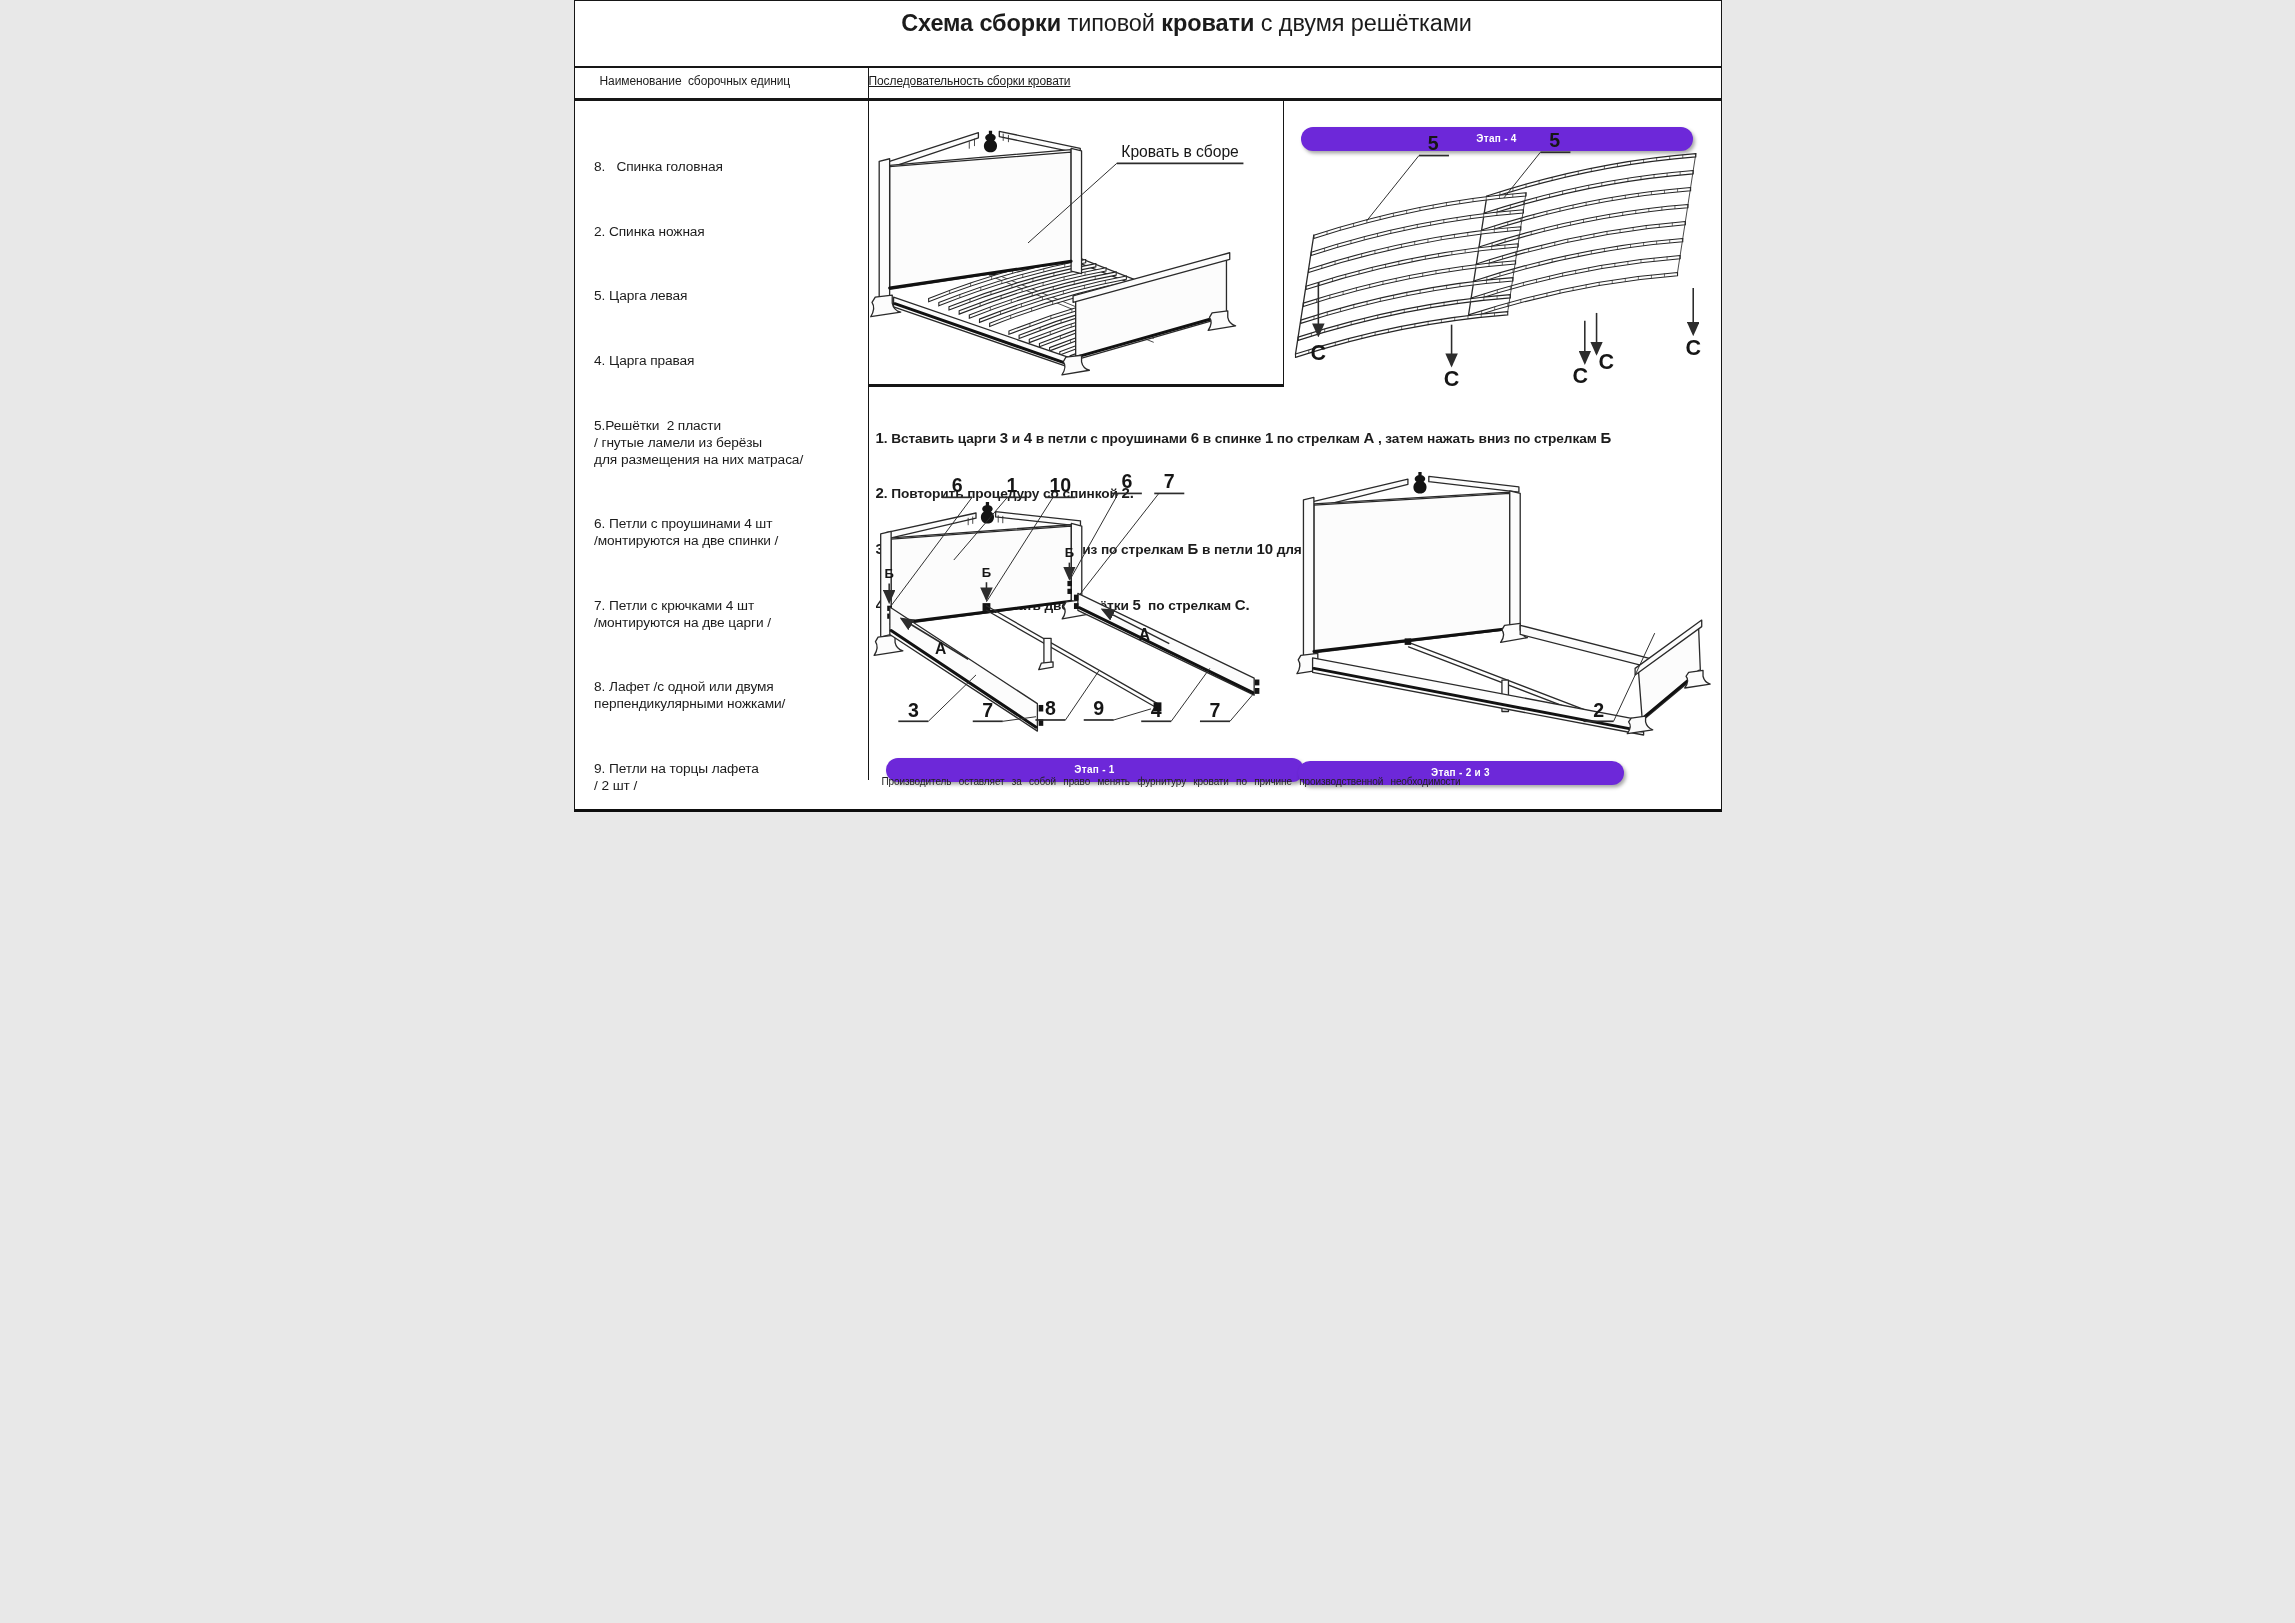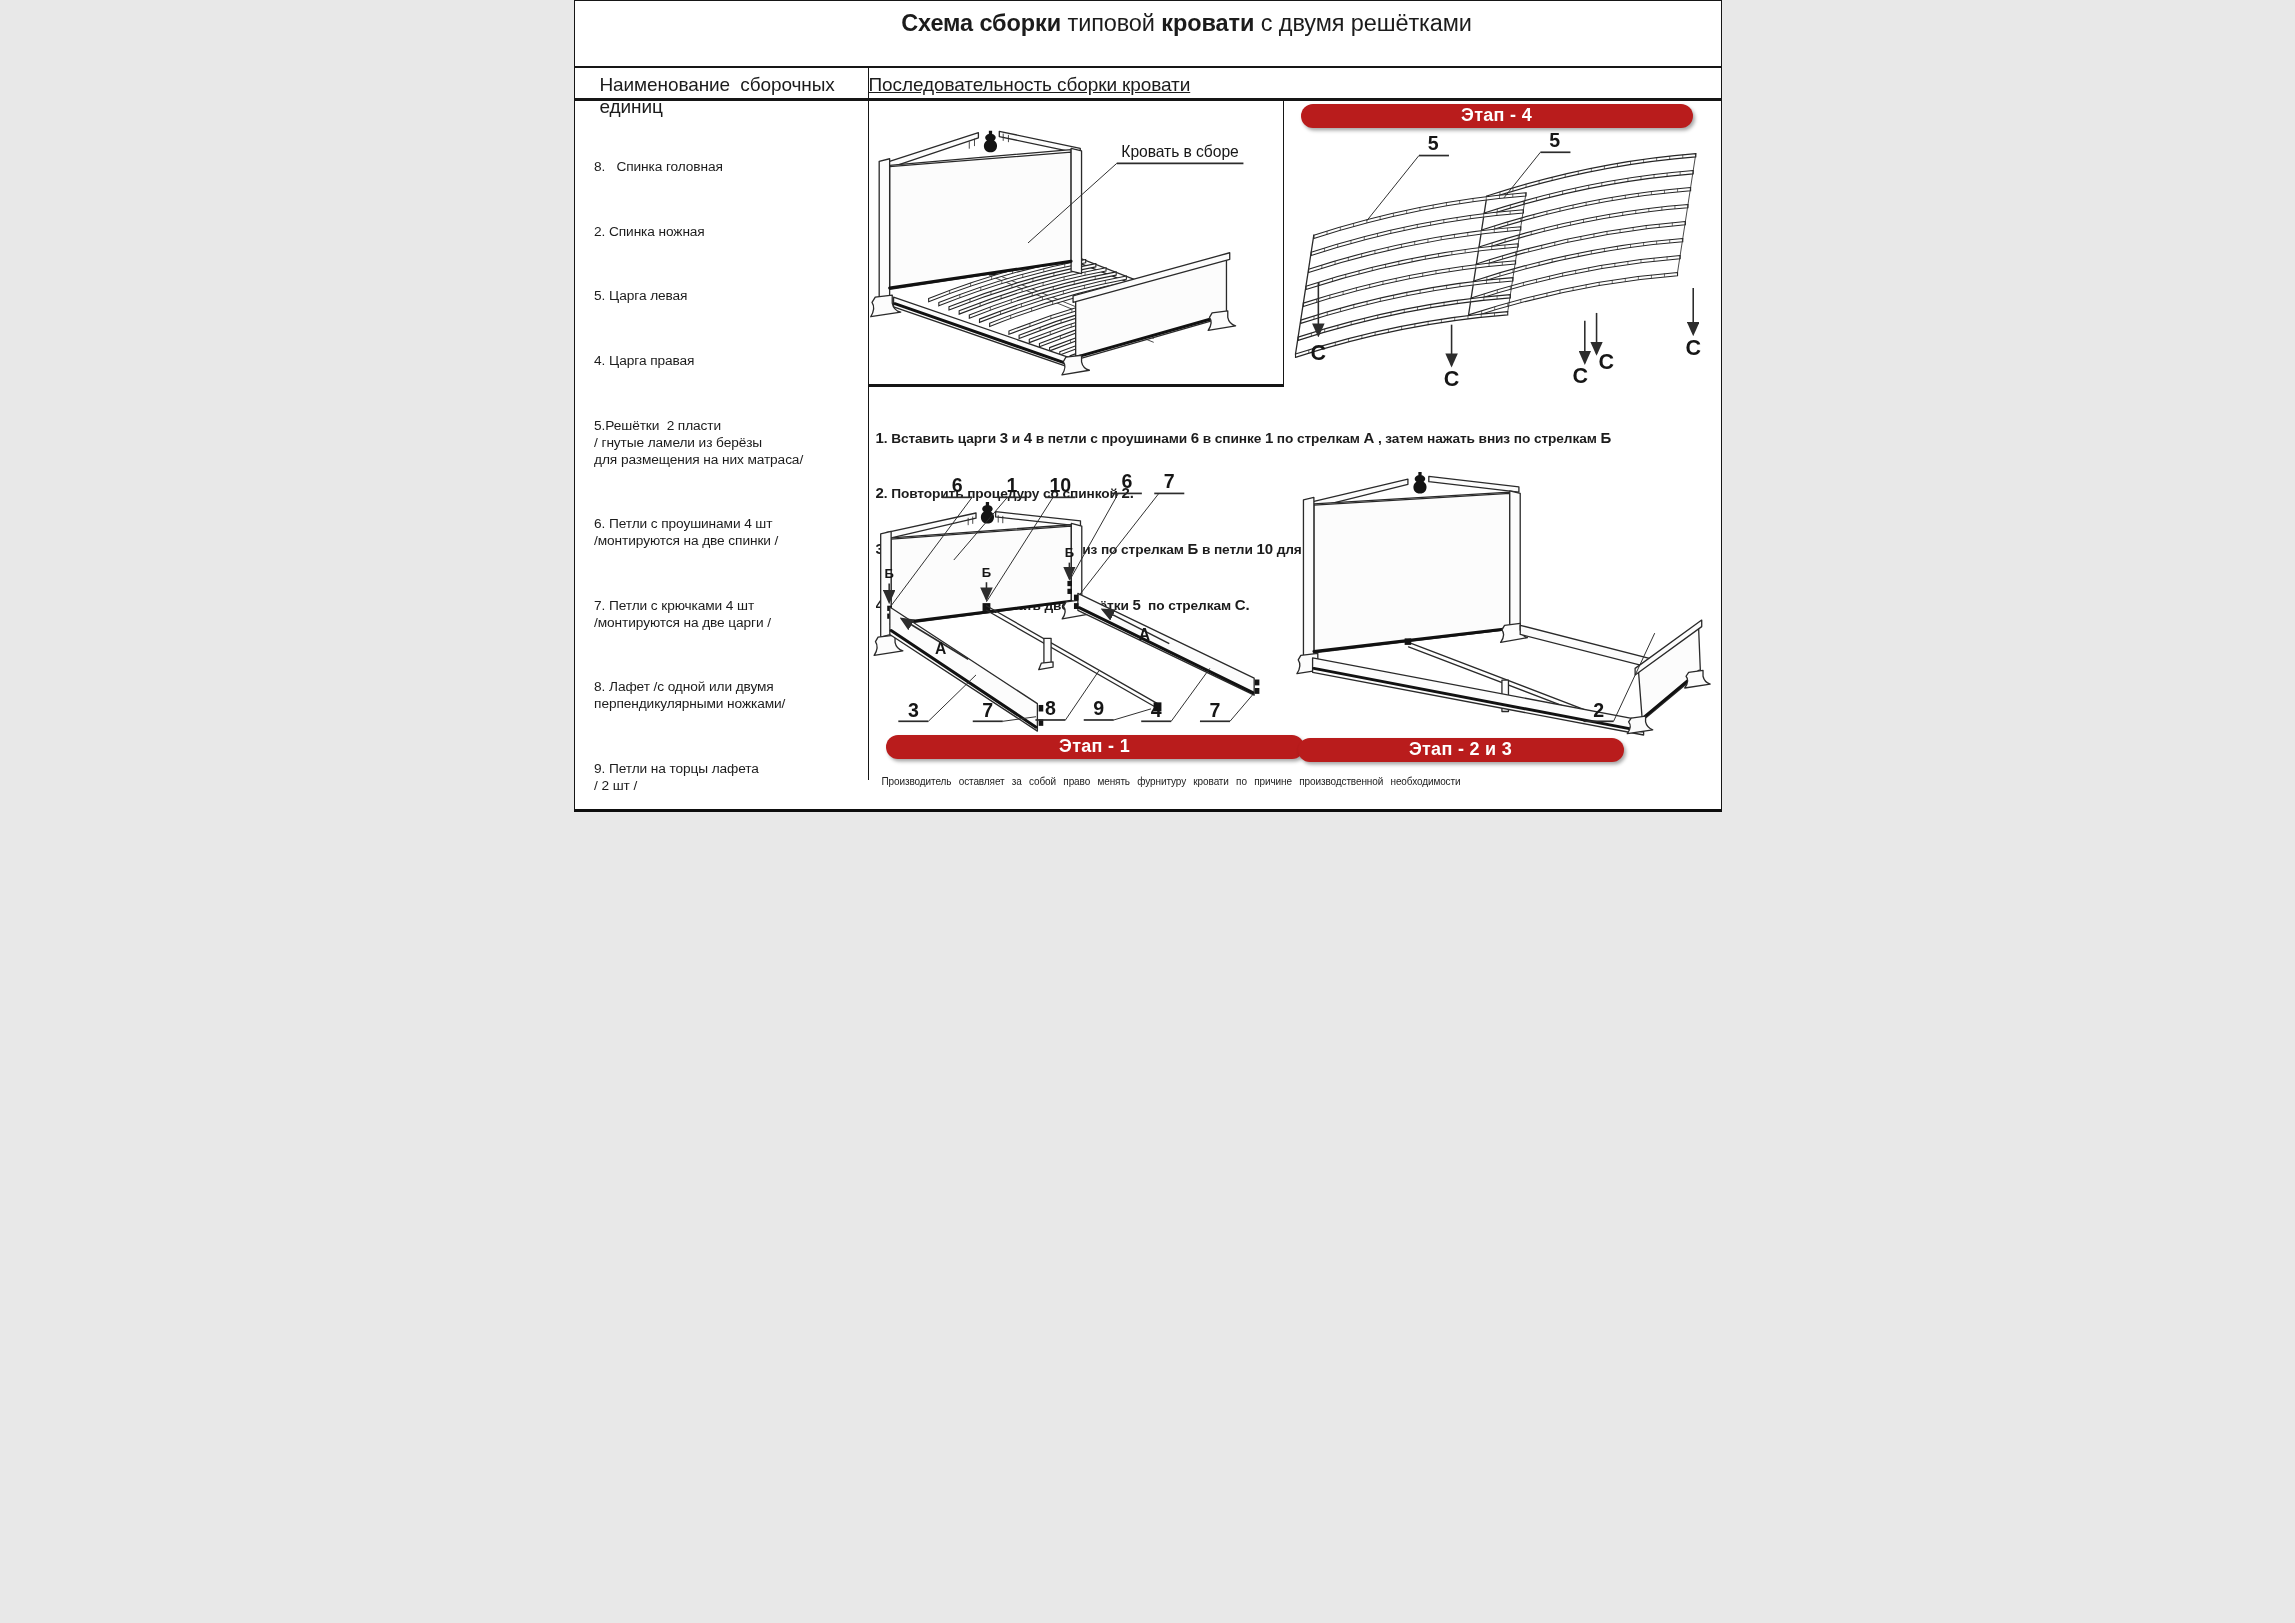--- a/index.html
+++ b/index.html
@@ -3,29 +3,29 @@
 <meta charset="utf-8">
 <style>
   html,body{margin:0;padding:0;background:#e8e8e8;}
   body{font-family:"Liberation Sans",sans-serif;color:#1c1c1c;letter-spacing:-0.1px;}
   .page{position:relative;width:1148px;height:812px;margin:0 auto;background:#ffffff;
         border:1.3px solid #161616;border-bottom:3.3px solid #0e0e0e;box-sizing:border-box;overflow:hidden;}
   .abs{position:absolute;}
   .title{top:9.2px;left:78px;right:0;text-align:center;font-size:23.5px;white-space:pre-wrap;}
   .title b{font-weight:bold;}
   .rule{background:#161616;}
-  .hcell{font-size:19px;white-space:pre-wrap;}
+  .hcell{font-size:12px;white-space:pre-wrap;}
   .plist{left:19.6px;top:124px;width:265px;font-size:13.7px;line-height:1.24;white-space:pre-wrap;}
   .plist .pitem{margin-bottom:13.7px;}
   .instr{left:301px;top:391px;width:846px;font-size:13.7px;line-height:18.3px;white-space:pre-wrap;}
   .instr .iline{white-space:pre;overflow:hidden;font-weight:bold;}
   .instr b{font-size:15px;}
-  .pill{background:#b91c1c;color:#fff;border-radius:12.4px;text-align:center;
-        font-size:18px;font-weight:bold;line-height:23.5px;height:23.5px;
-        box-shadow:2px 2.6px 3.9px rgba(0,0,0,0.35);letter-spacing:0.3px;}
+  .pill{background:#6d28d9;color:#fff;border-radius:12.4px;text-align:center;
+        font-size:10px;font-weight:bold;line-height:23.5px;height:23.5px;
+        box-shadow:2px 2.6px 3.9px rgba(0,0,0,0.35);letter-spacing:0.3px;margin-top:23px;}
   .footer{left:307px;top:775px;width:835px;font-size:10px;word-spacing:4.6px;color:#222;}
   svg{position:absolute;overflow:visible;}
   svg text{font-family:"Liberation Sans",sans-serif;fill:#161616;}
   .pnl{fill:#fcfcfc;stroke:#2a2a2a;stroke-width:2;stroke-linejoin:round;}
   .ln{stroke:#2a2a2a;stroke-width:2;fill:none;stroke-linecap:round;}
   .thin{stroke-width:1.3;}
   .hvy{stroke:#111;stroke-width:4.5;fill:none;stroke-linecap:round;}
   .blk{fill:#141414;stroke:none;}
   .band{fill:#fdfdfd;stroke:#262626;stroke-width:1.7;}
   .tick{stroke:#262626;stroke-width:1;}

